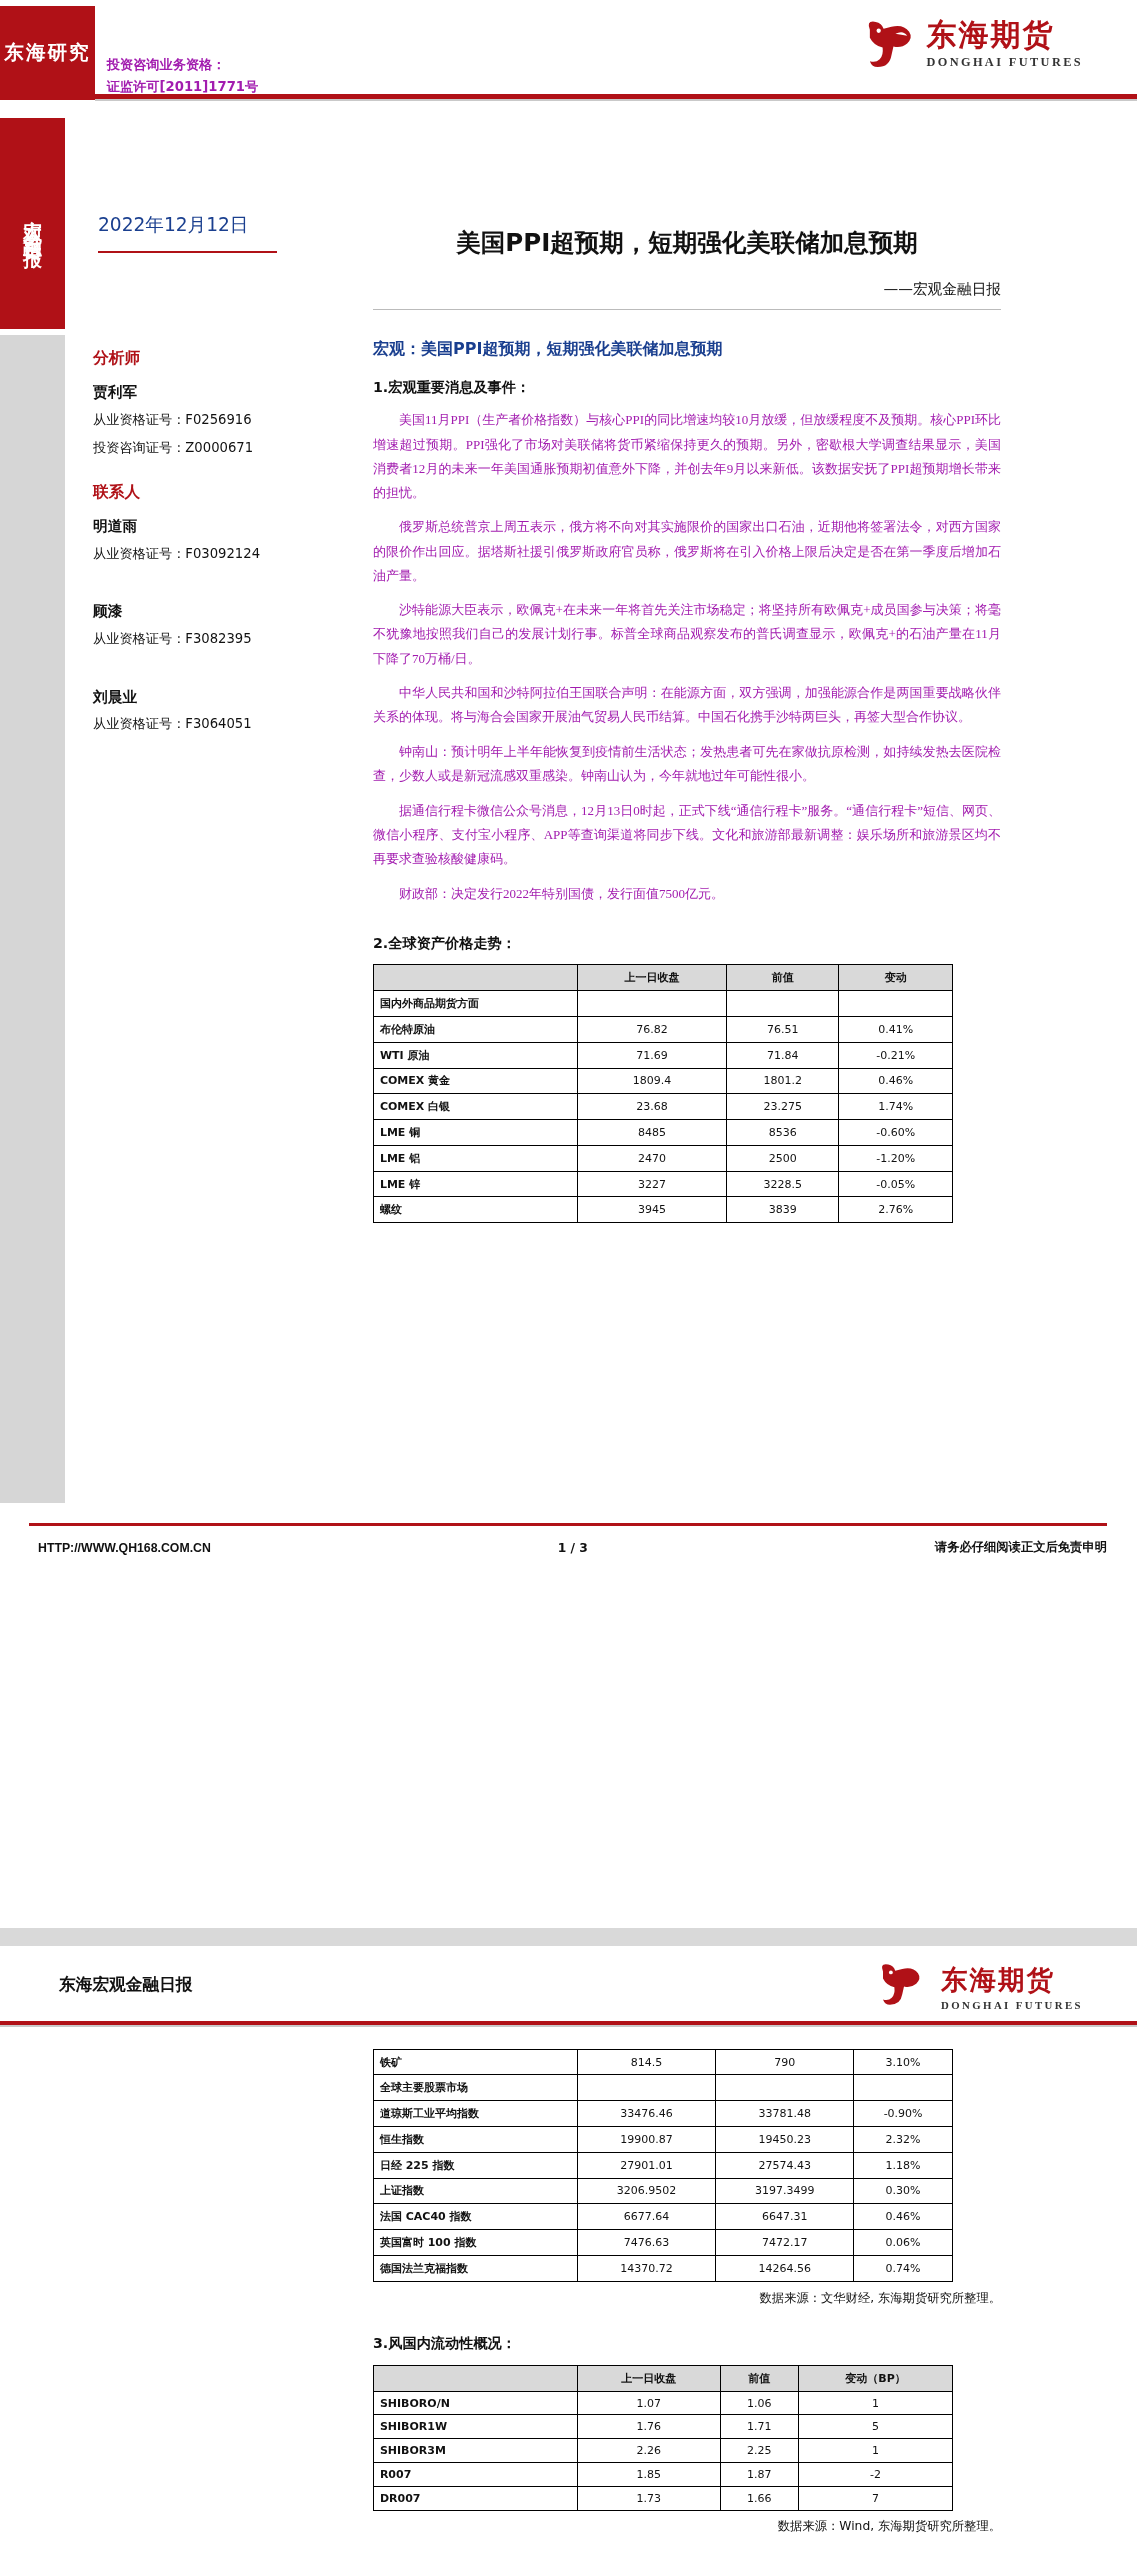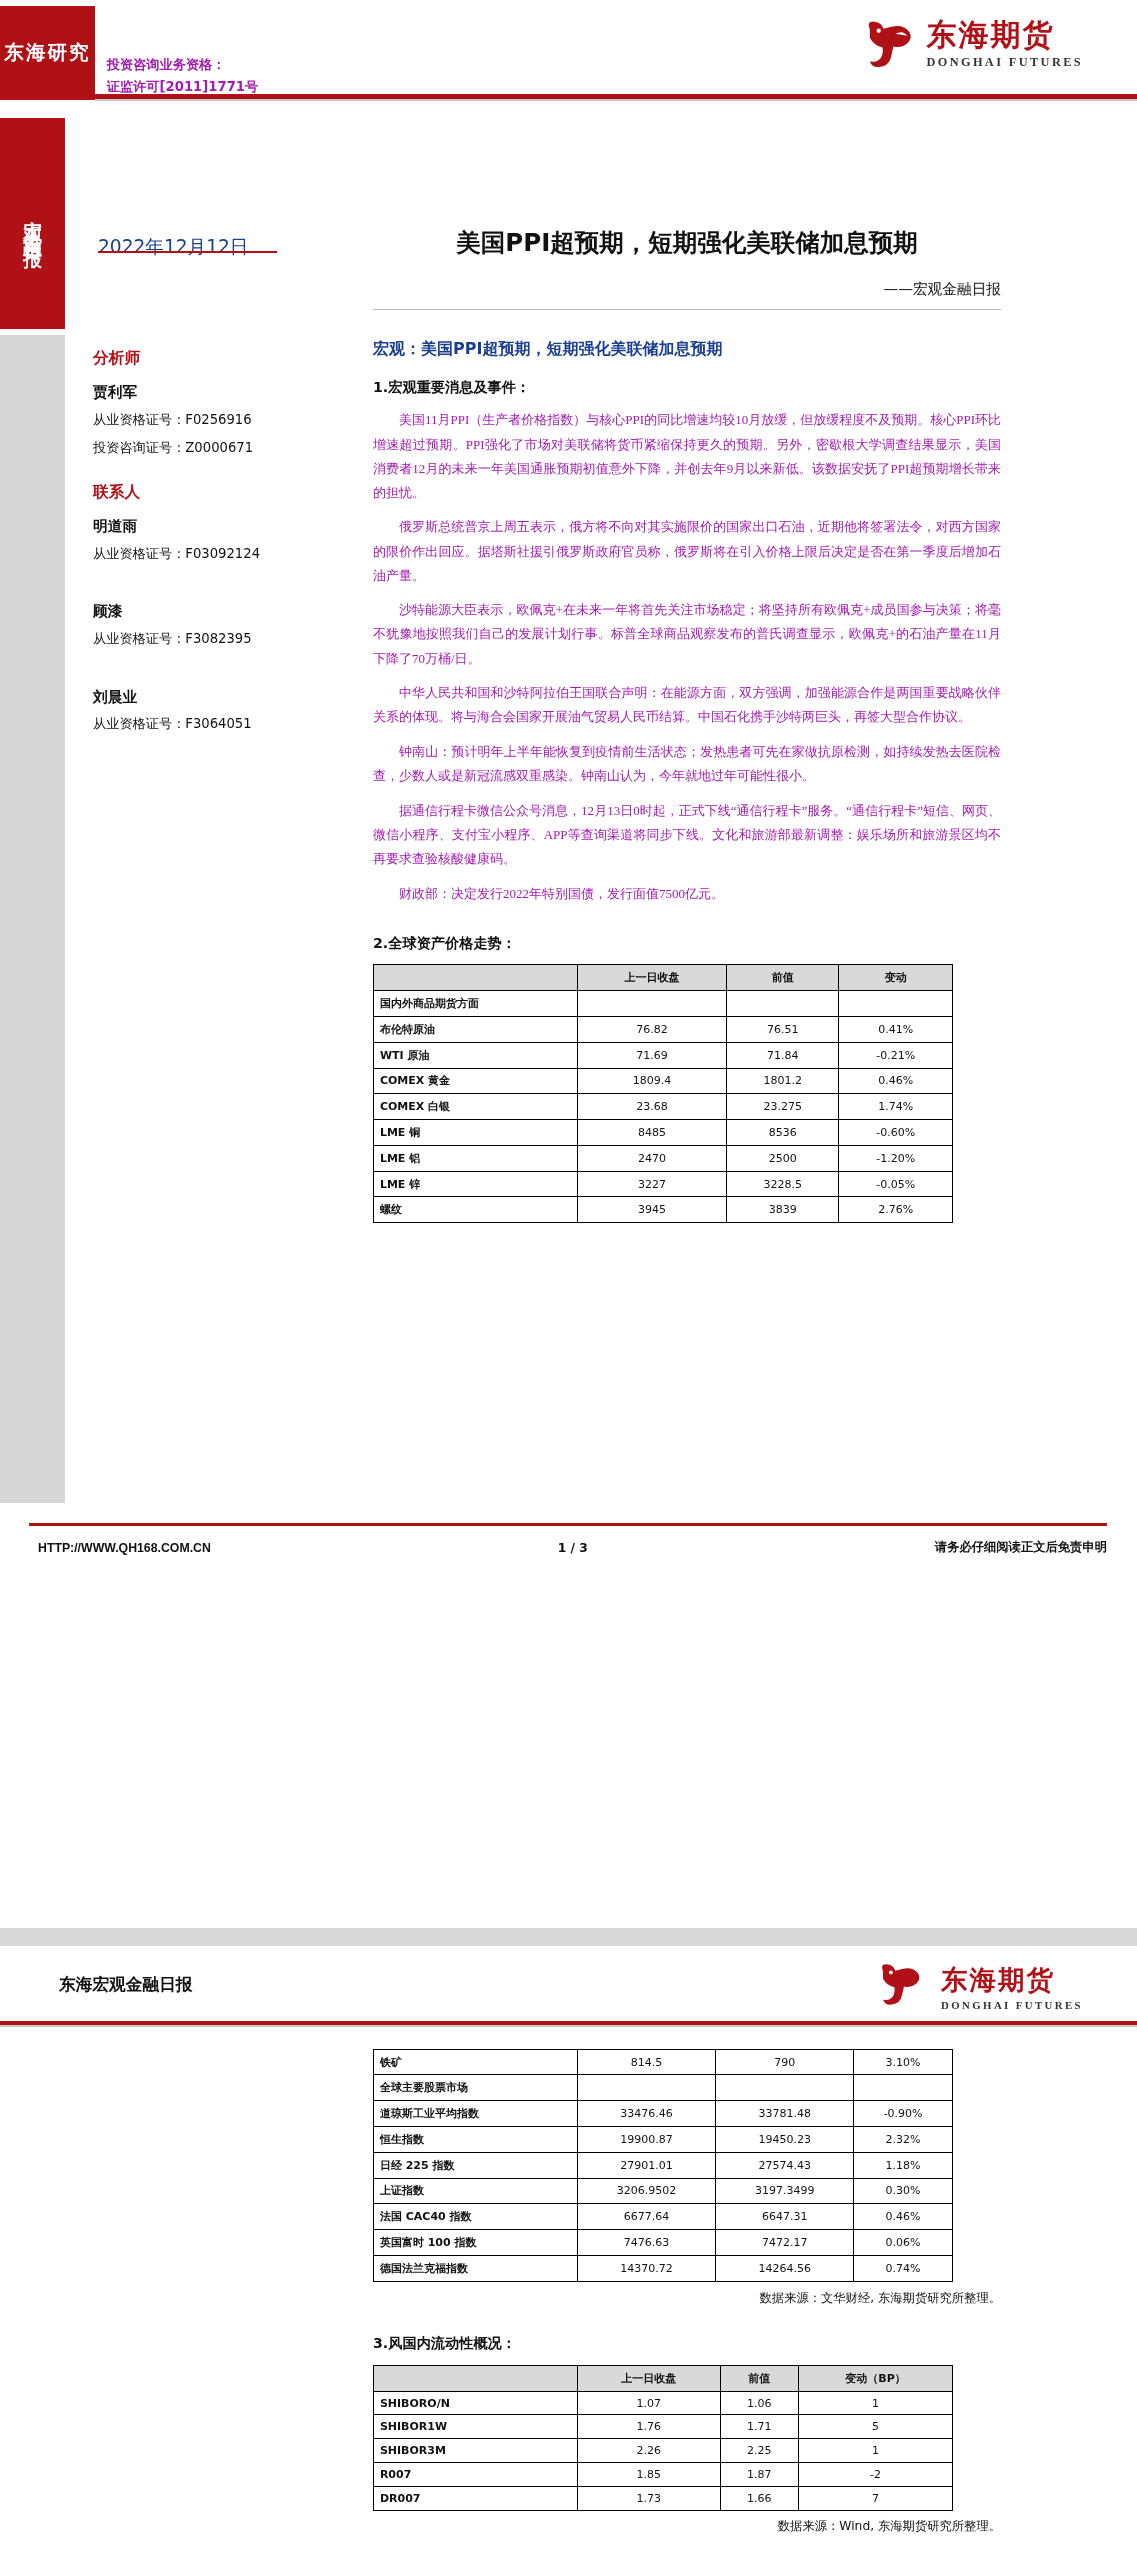--- a/index.html
+++ b/index.html
@@ -67,21 +67,21 @@
   }
   .hdr-rule {
     position:absolute; left:95px; top:94px; width:1042px; height:4.9px; background:#b01117;
   }
   .hdr-rule2 {
     position:absolute; left:95px; top:99px; width:1042px; height:2px; background:#c9c9c9;
   }
 
   
   .date {
-    position:absolute; left:98px; top:234px;
+    position:absolute; left:98px; top:212px;
     font-family:"DejaVu Sans", sans-serif; font-size:18.6px; color:#1a3f8f;
   }
   .date-underline {
     position:absolute; left:98px; top:251px; width:179px; height:2px; background:#b01117;
   }
   .doc-title {
     position:absolute; left:373px; top:226px; width:628px; text-align:center;
     font-family:"DejaVu Sans", sans-serif; font-weight:bold; font-size:24.5px; color:#111;
   }
   .doc-sub {

